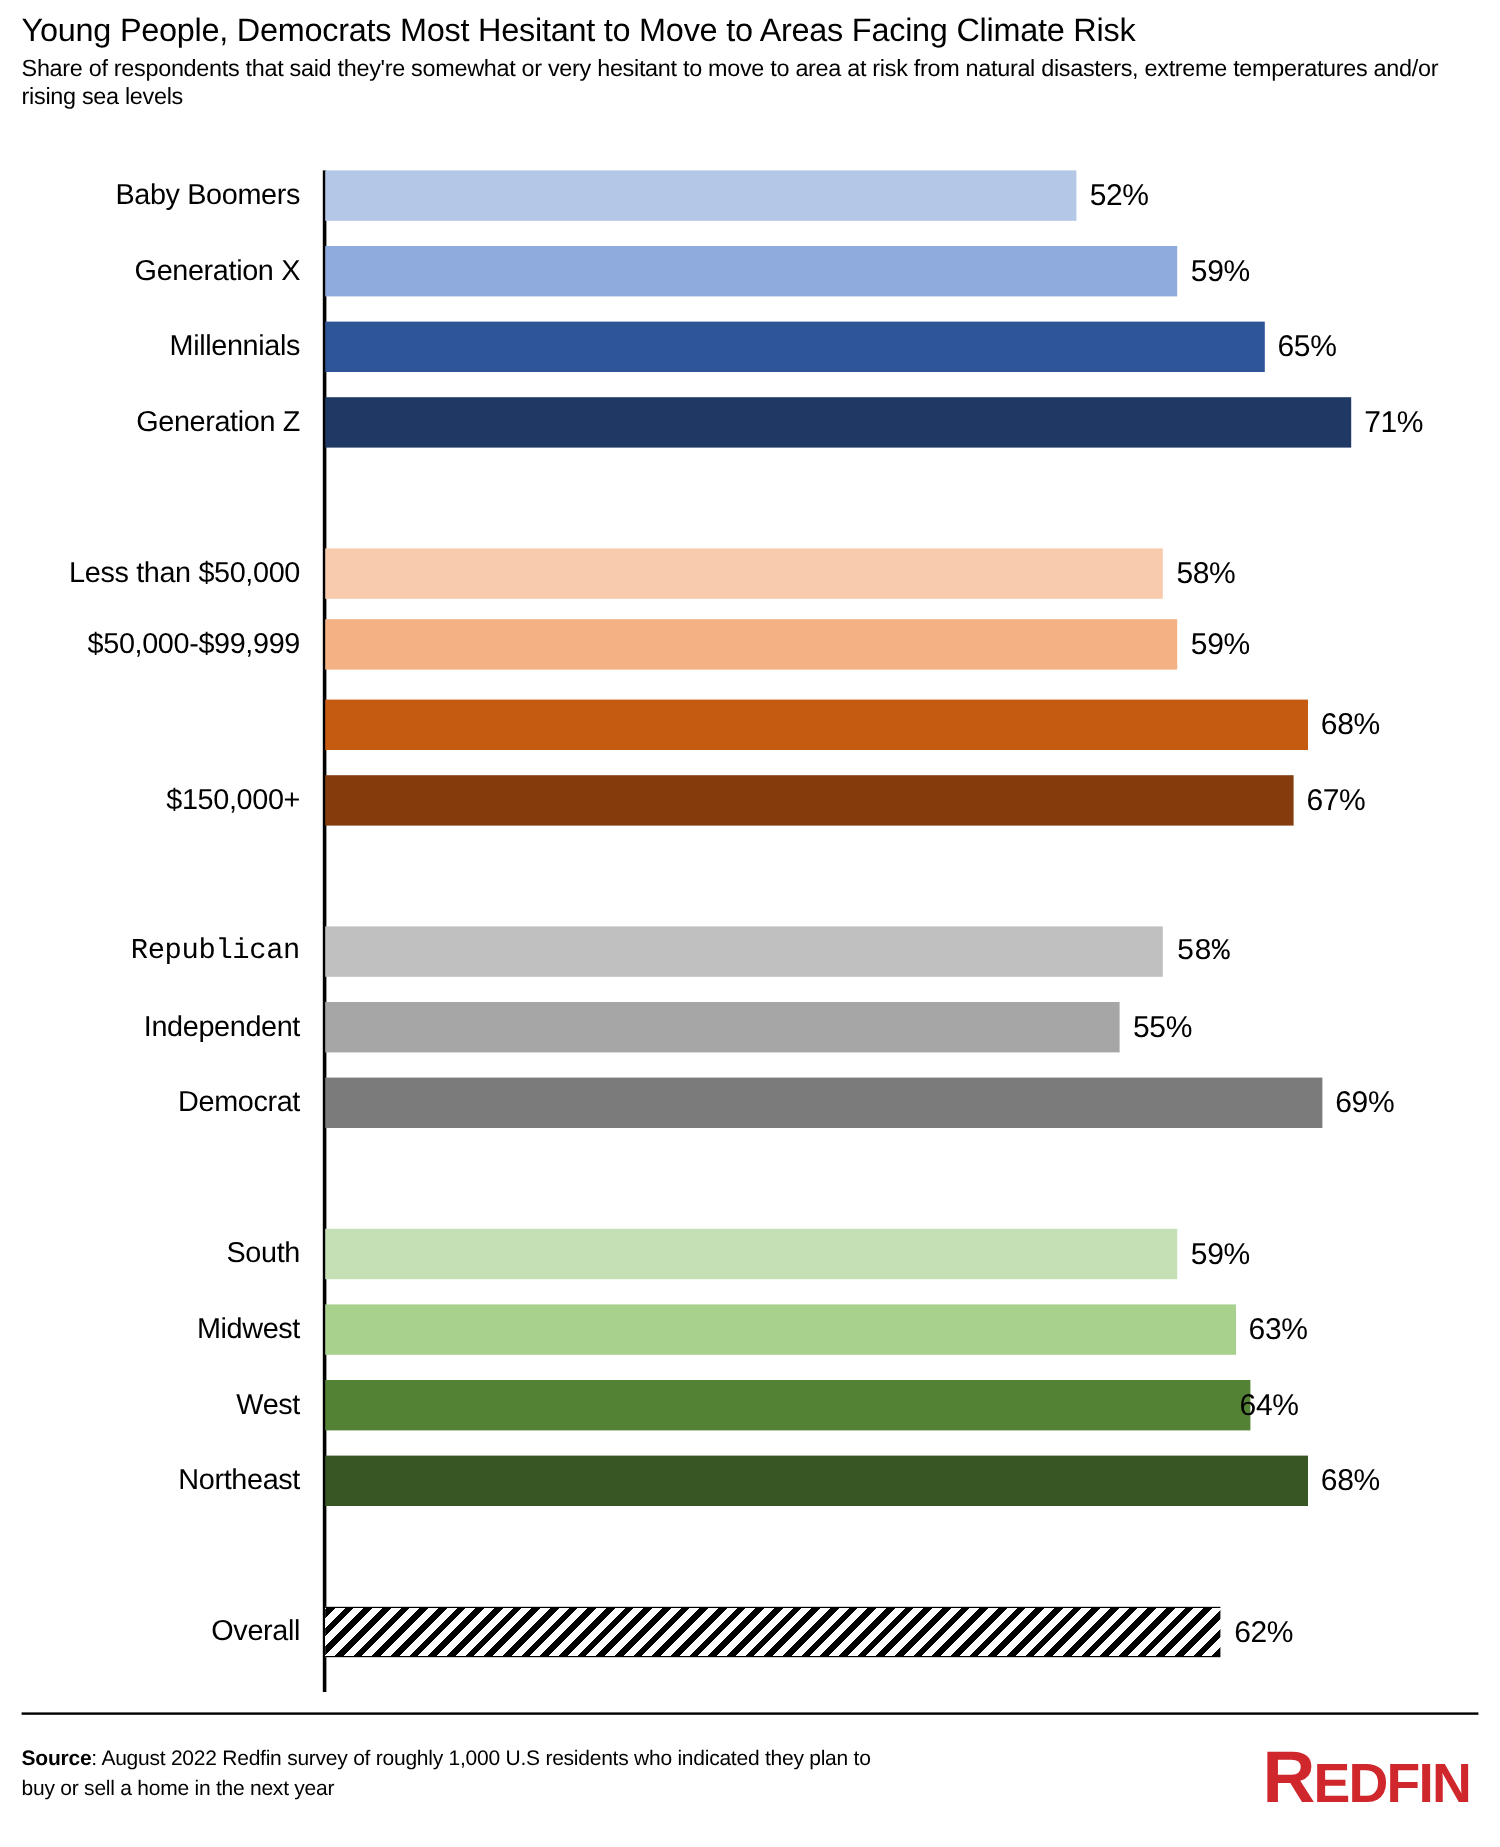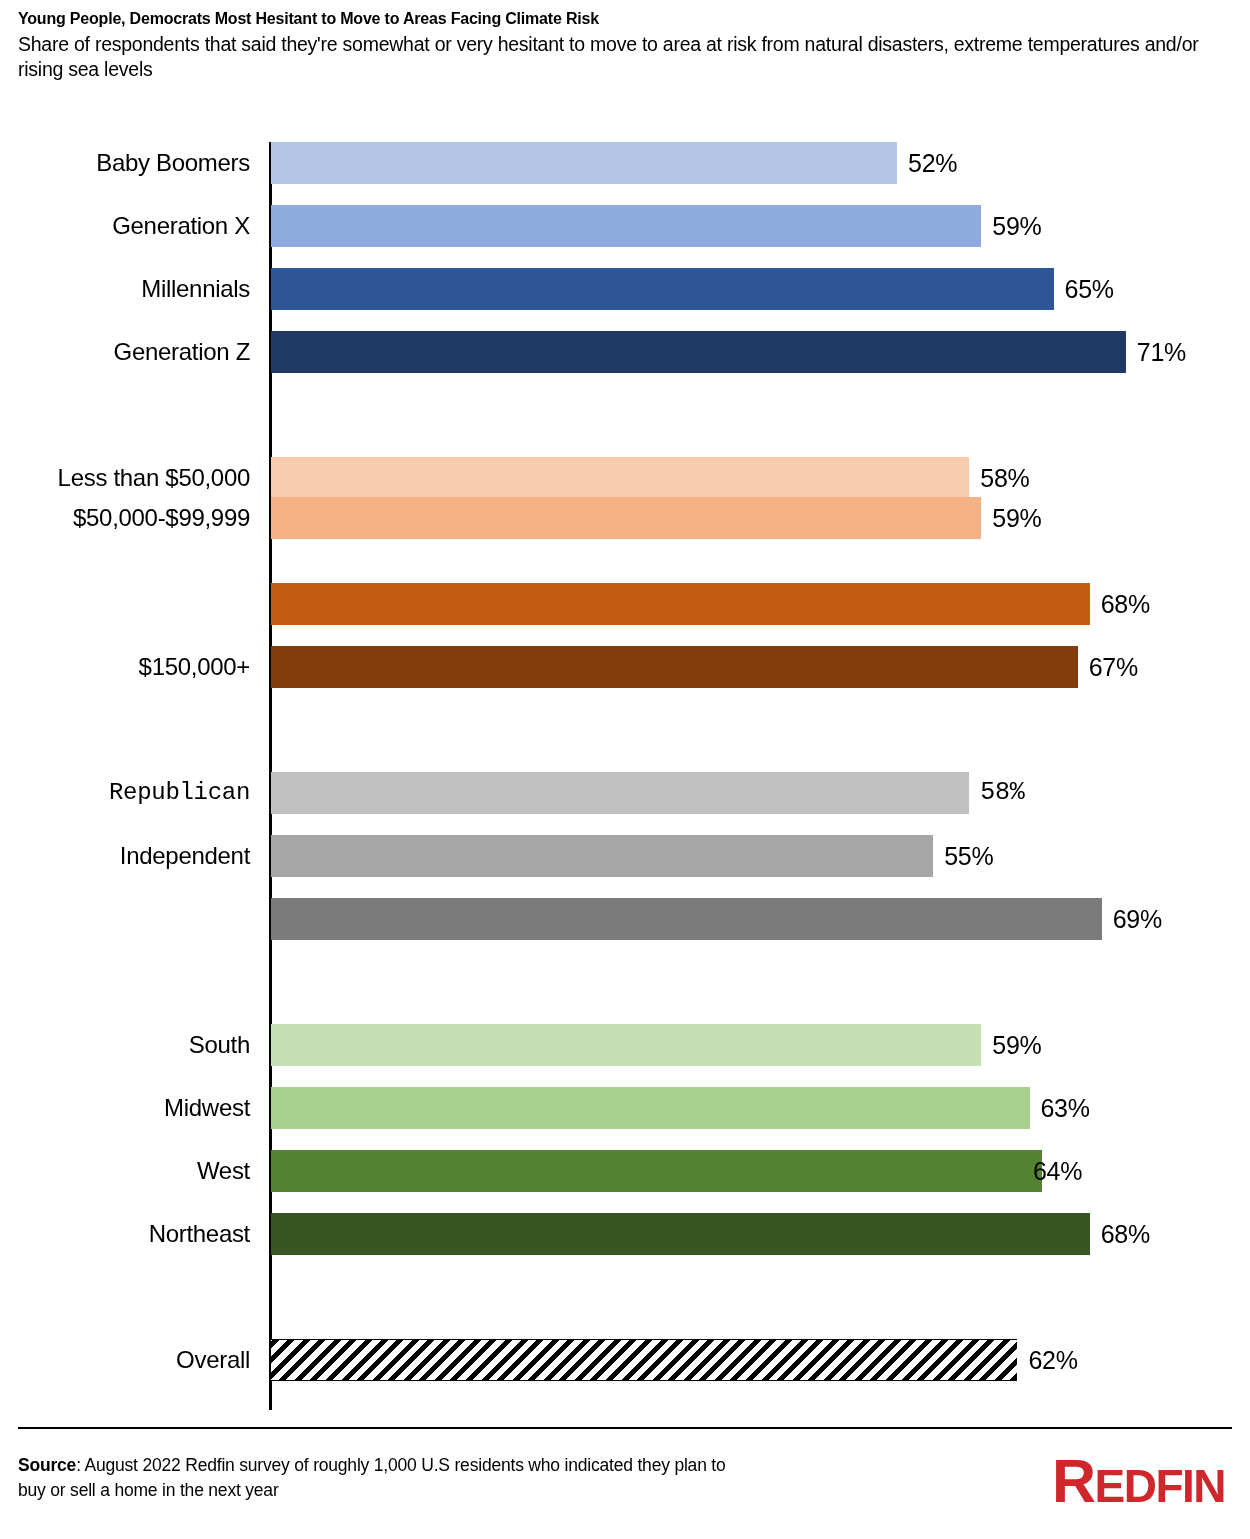--- a/index.html
+++ b/index.html
@@ -14,22 +14,22 @@
     color: #000000;
     position: relative;
     overflow: hidden;
   }
 
   
   #header {
     padding: 10px 18px 0 18px;
   }
   #chart-title {
-    font-size: 16px;
-    font-weight: bold;
+    font-size: 27px;
+    font-weight: normal;
     letter-spacing: -0.2px;
     line-height: 1.15;
     margin: 0 0 4px 0;
     white-space: nowrap;
   }
   #chart-subtitle {
     font-size: 19.5px;
     font-weight: normal;
     line-height: 1.25;
     letter-spacing: -0.25px;
@@ -173,21 +173,21 @@
       <div class="bar-row" style="top: 201px;">
         <div class="bar-label">Generation Z</div>
         <div class="bar-rect" style="width: 854.84px; background-color: rgb(31, 56, 100);"></div>
         <div class="bar-value" style="left: 1136.84px;">71%</div>
       </div>
       <div class="bar-row" style="top: 327px;">
         <div class="bar-label">Less than $50,000</div>
         <div class="bar-rect" style="width: 698.32px; background-color: rgb(248, 203, 173);"></div>
         <div class="bar-value" style="left: 980.32px;">58%</div>
       </div>
-      <div class="bar-row" style="top: 367px; text-decoration: underline;">
+      <div class="bar-row" style="top: 386px; text-decoration: underline;">
         <div class="bar-label">$50,000-$99,999</div>
         <div class="bar-rect" style="width: 710.36px; background-color: rgb(244, 177, 131);"></div>
         <div class="bar-value" style="left: 992.36px;">59%</div>
       </div>
       <div class="bar-row" style="top: 453px;">
         <div class="bar-rect" style="width: 818.72px; background-color: rgb(197, 90, 17);"></div>
         <div class="bar-value" style="left: 1100.72px;">68%</div>
       </div>
       <div class="bar-row" style="top: 516px;">
         <div class="bar-label">$150,000+</div>
@@ -198,20 +198,21 @@
         <div class="bar-label">Republican</div>
         <div class="bar-rect" style="width: 698.32px; background-color: rgb(192, 192, 192);"></div>
         <div class="bar-value" style="left: 980.32px;">58%</div>
       </div>
       <div class="bar-row" style="top: 705px;">
         <div class="bar-label">Independent</div>
         <div class="bar-rect" style="width: 662.2px; background-color: rgb(166, 166, 166);"></div>
         <div class="bar-value" style="left: 944.2px;">55%</div>
       </div>
       <div class="bar-row" style="top: 768px;">
+        <div class="bar-label">Democrat</div>
         <div class="bar-rect" style="width: 830.76px; background-color: rgb(123, 123, 123);"></div>
         <div class="bar-value" style="left: 1112.76px;">69%</div>
       </div>
       <div class="bar-row" style="top: 894px;">
         <div class="bar-label">South</div>
         <div class="bar-rect" style="width: 710.36px; background-color: rgb(197, 224, 180);"></div>
         <div class="bar-value" style="left: 992.36px;">59%</div>
       </div>
       <div class="bar-row" style="top: 957px;">
         <div class="bar-label">Midwest</div>

